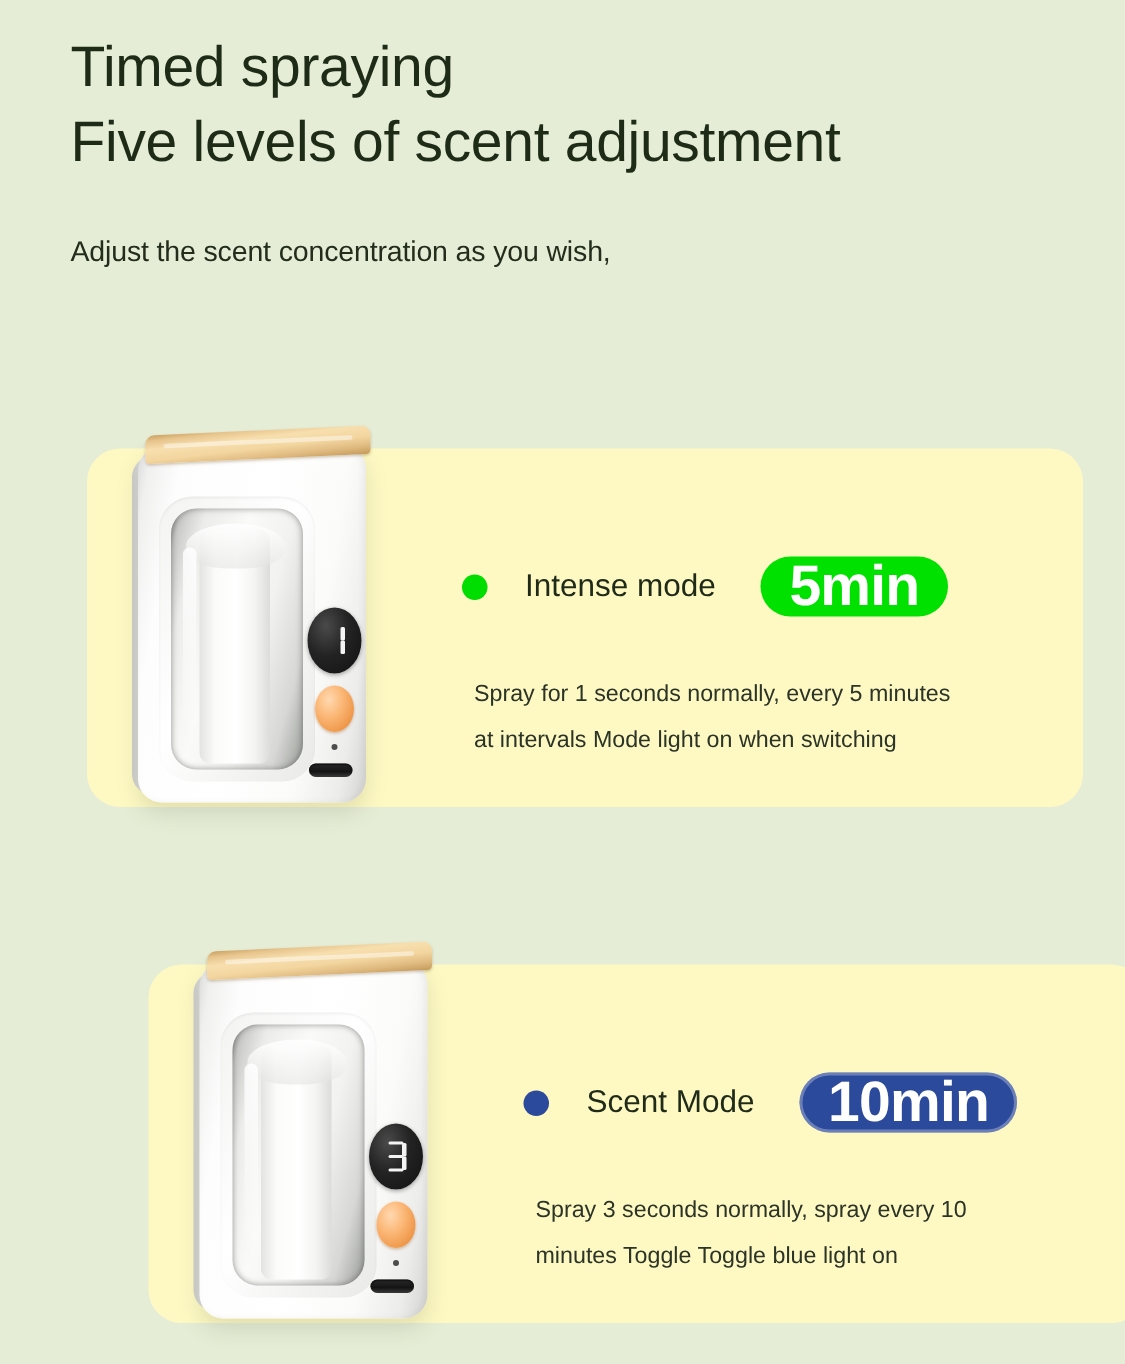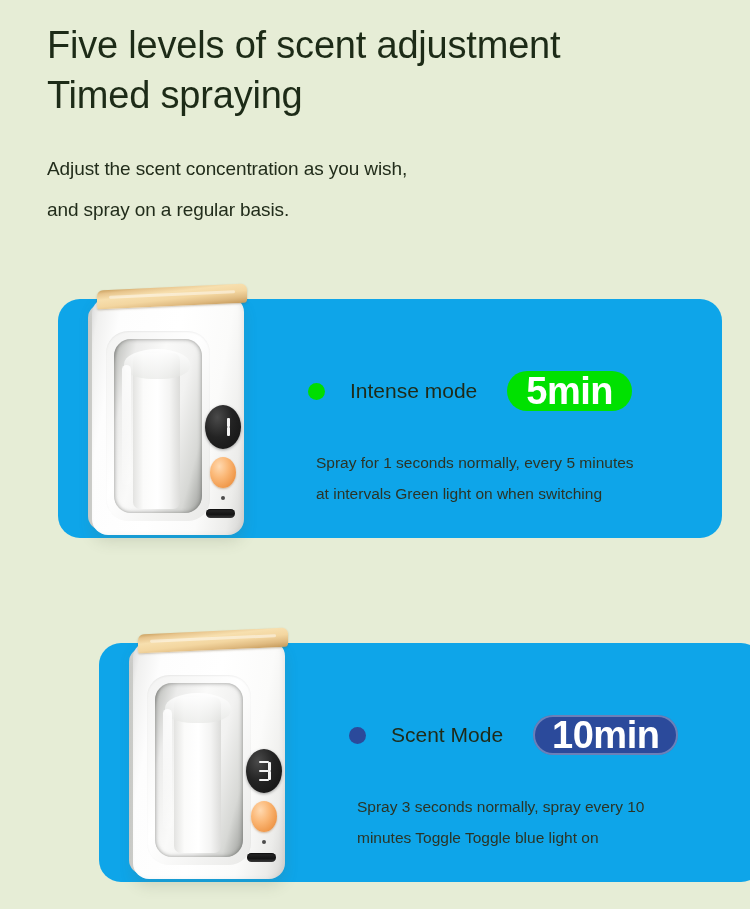--- a/index.html
+++ b/index.html
@@ -37,21 +37,21 @@
     letter-spacing: -0.1px;
     white-space: nowrap;
   }
 
   
   .card {
     position: absolute;
     left: 58px;
     width: 664px;
     height: 239px;
-    background: #0ea5e9;
+    background: #fef9c3;
     border-radius: 22px;
   }
   .card.one { top: 299px; }
   .card.two { top: 643px; margin-left: 41px; }
 
   .card-inner { position: relative; width: 100%; height: 100%; }
 
   
   .mode-row {
     position: absolute;
@@ -299,24 +299,23 @@
     height: 9px;
     border-radius: 5px;
     background: linear-gradient(180deg, #2a2a2a 0%, #141414 60%, #3a3a3a 100%);
     box-shadow: inset 0 1px 1px rgba(0,0,0,0.6);
   }
 </style>
 </head>
 <body>
 
 <div class="header">
+  <div class="headline">Timed spraying</div>
   <div class="headline">Five levels of scent adjustment</div>
-  <div class="headline">Timed spraying</div>
   <div class="subhead">Adjust the scent concentration as you wish,</div>
-  <div class="subhead" style="margin-top:0">and spray on a regular basis.</div>
 </div>
 
 <div class="card one">
   <div class="card-inner">
 
     <div class="device">
       <div class="body-side"></div>
       <div class="body-main"></div>
       <div class="gold-cap"></div>
       <div class="window-rim"></div>
@@ -337,21 +336,21 @@
     </div>
 
     <div class="mode-row">
       <span class="dot" style="background:#00DD00"></span>
       <span class="mode-label">Intense mode</span>
       <span class="badge green" style="background:#00E100">5min</span>
     </div>
 
     <div class="desc">
       <div class="desc-line">Spray for 1 seconds normally, every 5 minutes</div>
-      <div class="desc-line">at intervals Green light on when switching</div>
+      <div class="desc-line">at intervals Mode light on when switching</div>
     </div>
 
   </div>
 </div>
 
 <div class="card two">
   <div class="card-inner">
 
     <div class="device">
       <div class="body-side"></div>

